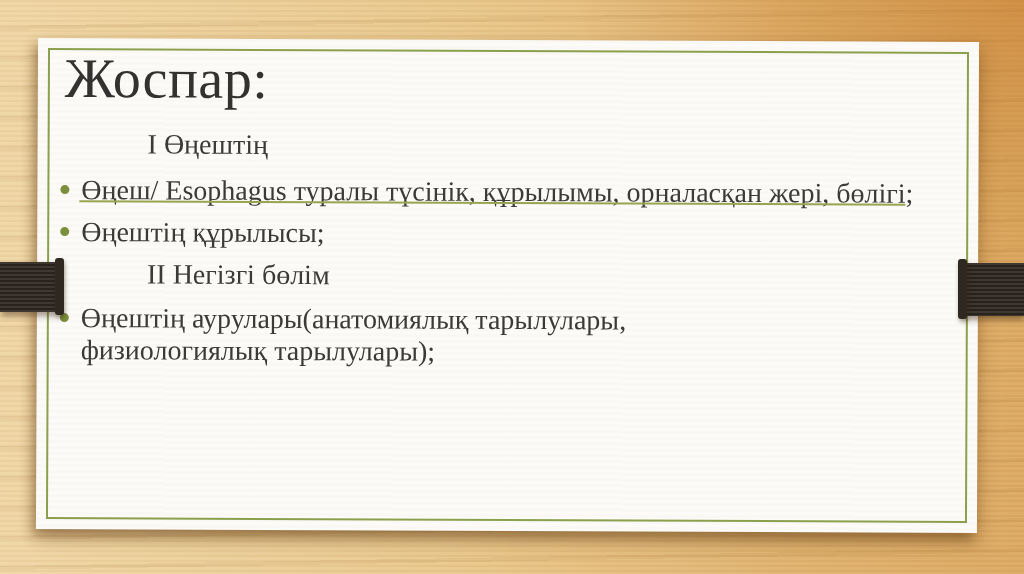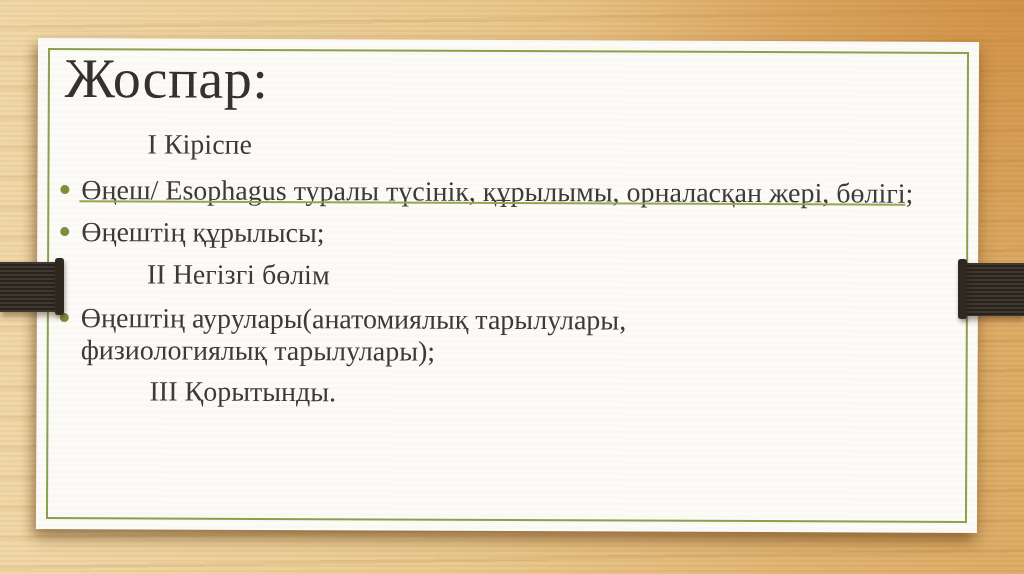--- a/index.html
+++ b/index.html
@@ -102,35 +102,34 @@
 </head>
 <body>
 
 <div class="stage">
 
   <div class="card">
     <div class="card-frame"></div>
 
     <h1 class="slide-title">Жоспар:</h1>
 
-    <div class="line heading" style="top: 90px;">І Кіріспе</div>
+    <div class="line heading" style="top: 90px;">І Өңештің</div>
 
     <span class="bullet-dot" style="left: 23px; top: 147px;"></span>
     <div class="line bulleted" style="top: 136px;">Өңеш/ Esophagus туралы түсінік, құрылымы, орналасқан жері, бөлігі;</div>
     <div class="underline-rule" style="left: 42px; top: 162px; width: 826px;"></div>
 
     <span class="bullet-dot" style="left: 23px; top: 189px;"></span>
     <div class="line bulleted" style="top: 178px;">Өңештің құрылысы;</div>
 
     <div class="line heading" style="top: 220px;">ІІ Негізгі бөлім</div>
 
     <span class="bullet-dot" style="left: 23px; top: 275px;"></span>
     <div class="line bulleted" style="top: 264px; width: 700px;">Өңештің аурулары(анатомиялық тарылулары, физиологиялық тарылулары);</div>
 
-    <div class="line heading" style="top: 337px; left: 113px;">ІІІ Қорытынды.</div>
   </div>
 
   <div class="clip clip-left"></div>
   <div class="clip-cap clip-cap-left"></div>
 
   <div class="clip clip-right"></div>
   <div class="clip-cap clip-cap-right"></div>
 
 </div>
 

